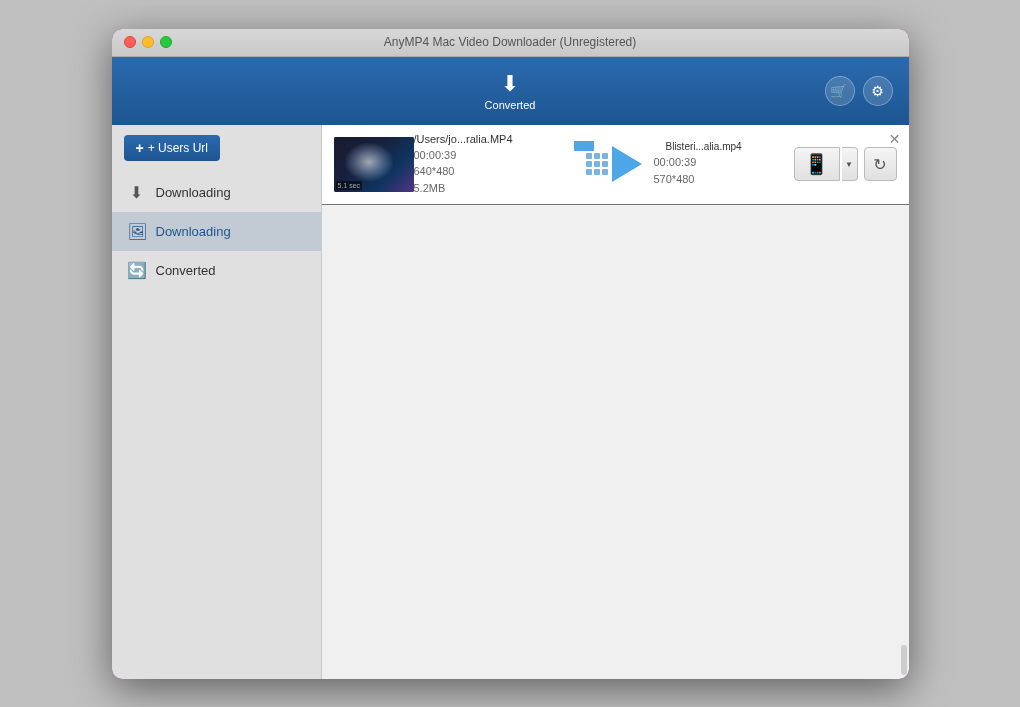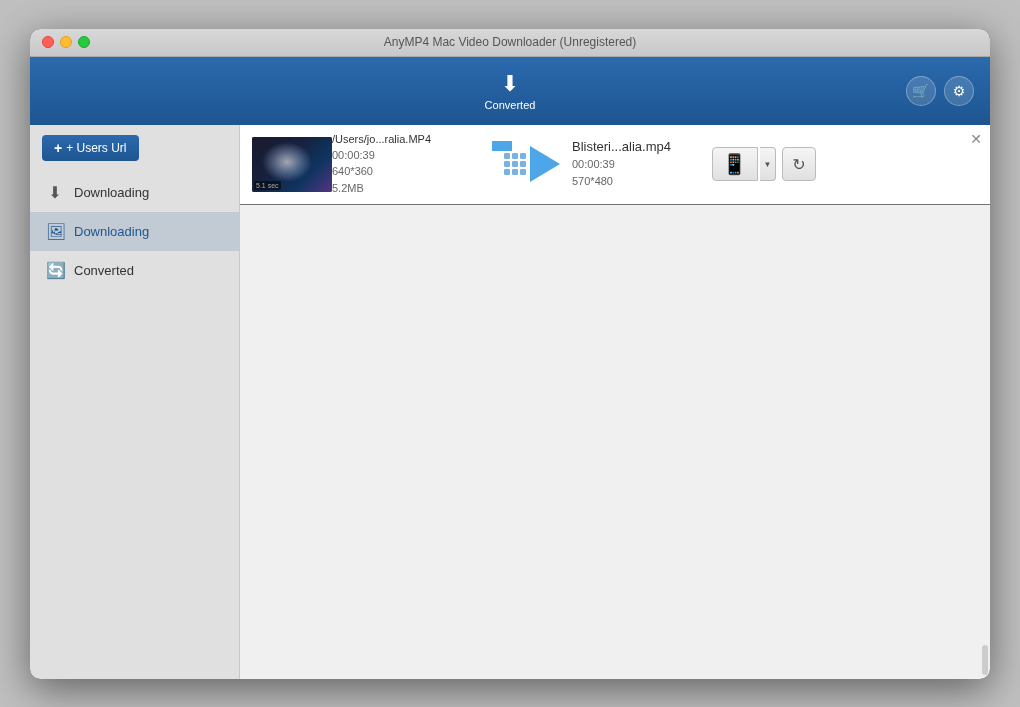--- a/index.html
+++ b/index.html
@@ -6,21 +6,21 @@
     body {
       background: #c0c0c0;
       display: flex;
       justify-content: center;
       align-items: center;
       min-height: 100vh;
       font-family: -apple-system, "Helvetica Neue", Arial, sans-serif;
     }
 
     .window {
-      width: 960px;
+      width: 797px;
       height: 650px;
       background: #701a75;
       border-radius: 10px;
       box-shadow: 0 10px 40px rgba(0,0,0,0.5);
       overflow: hidden;
       display: flex;
       flex-direction: column;
     }
 
     
@@ -259,23 +259,24 @@
       height: 10px;
       background: #4da6e8;
       top: -5px;
       left: -38px;
     }
 
     .output-info {
       flex: 0 0 140px;
     }
     .output-info-name {
-      font-size: 13px;
+      font-size: 10px;
       color: #333;
       font-weight: 500;
+      margin-left: 12px;
     }
     .output-info-meta {
       font-size: 11px;
       color: #666;
       margin-top: 2px;
       line-height: 1.5;
     }
 
     .device-selector {
       display: flex;
@@ -408,21 +409,21 @@
           <div class="thumbnail-inner">
             <div class="thumbnail-splash"></div>
           </div>
           <span class="thumbnail-label">5.1 sec</span>
         </div>
 
         <div class="file-info">
           <div class="file-info-name">/Users/jo...ralia.MP4</div>
           <div class="file-info-meta">
             <span>00:00:39</span><br>
-            <span>640*360</span><br>
+            <span>640*480</span><br>
             <span>5.2MB</span>
           </div>
         </div>
 
         <div class="arrow-convert">
           <div class="grid-icon">
             <div class="grid-dot"></div>
               <div class="grid-dot"></div>
               <div class="grid-dot"></div>
             <div class="grid-dot"></div>

